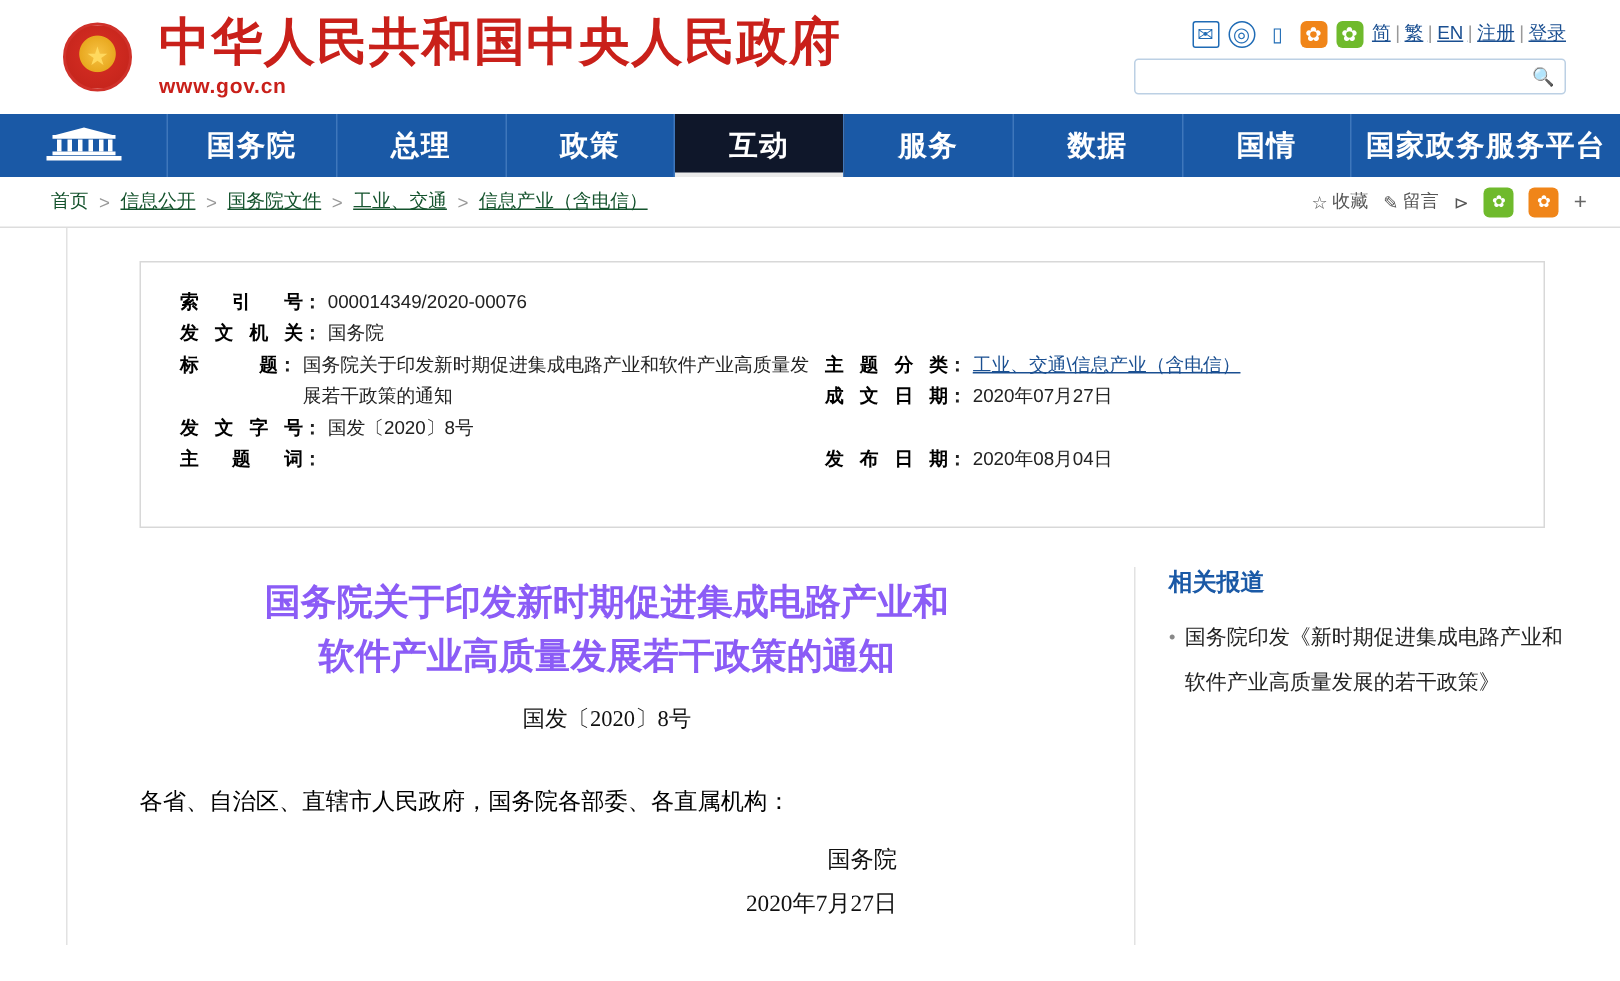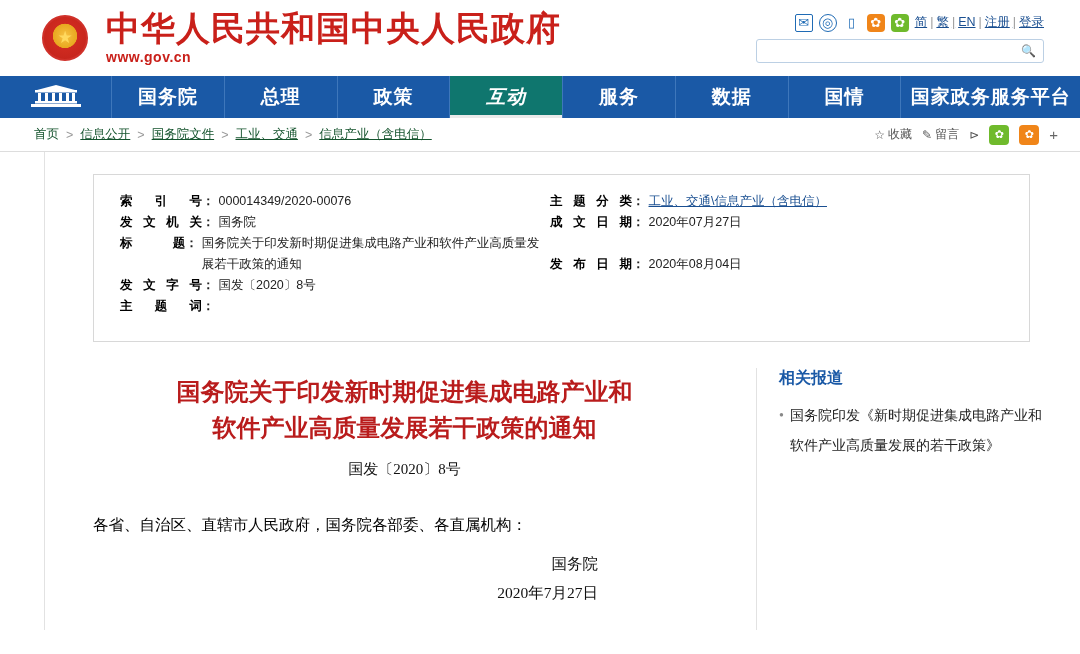--- a/index.html
+++ b/index.html
@@ -123,21 +123,21 @@
     flex: 1 1 0;
     display: flex; align-items: center; justify-content: center;
     font-size: 19px;
     font-family: "Liberation Serif", serif;
     font-weight: bold;
     border-right: 1px solid #3e77bb;
     cursor: pointer;
     letter-spacing: 1px;
   }
   .nav-item.active { background: #0e4party; }
-  .nav-item.active { background: #0f766e; box-shadow: inset 0 -3px 0 #eaeaea; font-style: italic; }
+  .nav-item.active { background: #0f172a; box-shadow: inset 0 -3px 0 #eaeaea; }
   .nav-item.wide { flex: 1.6 1 0; border-right: none; }
 
   
   .crumb-bar {
     height: 34px;
     display: flex;
     align-items: center;
     padding: 0 22px 0 34px;
     font-size: 12.5px;
     color: #333;
@@ -171,25 +171,26 @@
   }
   .content {
     flex: 1;
     padding: 22px 0 0 0;
     display: flex;
     flex-direction: column;
   }
   .meta-box {
     margin: 0 50px 0 48px;
     border: 1px solid #d8d8d8;
-    padding: 16px 26px 24px 26px;
+    padding: 16px 26px 34px 26px;
     display: flex;
     font-size: 12.5px;
     color: #222;
     line-height: 21px;
+    align-items: flex-end;
   }
   .meta-col { }
   .meta-col.left { width: 430px; }
   .meta-col.right { flex: 1; }
   .meta-row { display: flex; }
   .meta-label {
     font-weight: bold;
     white-space: nowrap;
     color: #000;
     width: 82px;
@@ -209,21 +210,21 @@
     width: 712px;
     padding: 0 40px 0 48px;
     border-right: 1px solid #e2e2e2;
   }
   .art-title {
     text-align: center;
     font-family: "Liberation Serif", serif;
     font-weight: bold;
     font-size: 24px;
     line-height: 36px;
-    color: #b91c1c;
+    color: #8b5cf6;
     margin: 6px 0 0 0;
   }
   .art-subtitle {
     text-align: center;
     font-size: 15px;
     margin-top: 14px;
     color: #111;
     font-family: "Liberation Serif", serif;
   }
   .art-body {

